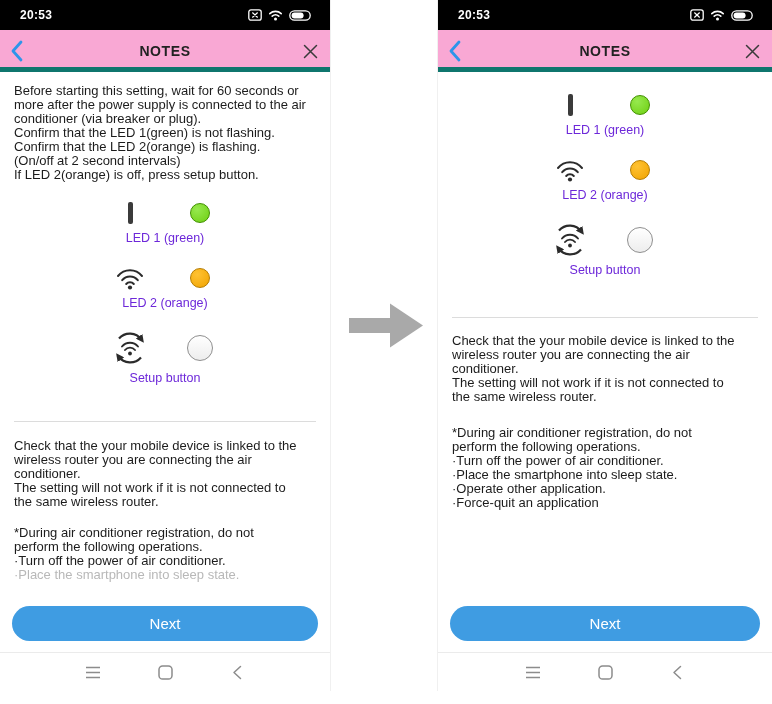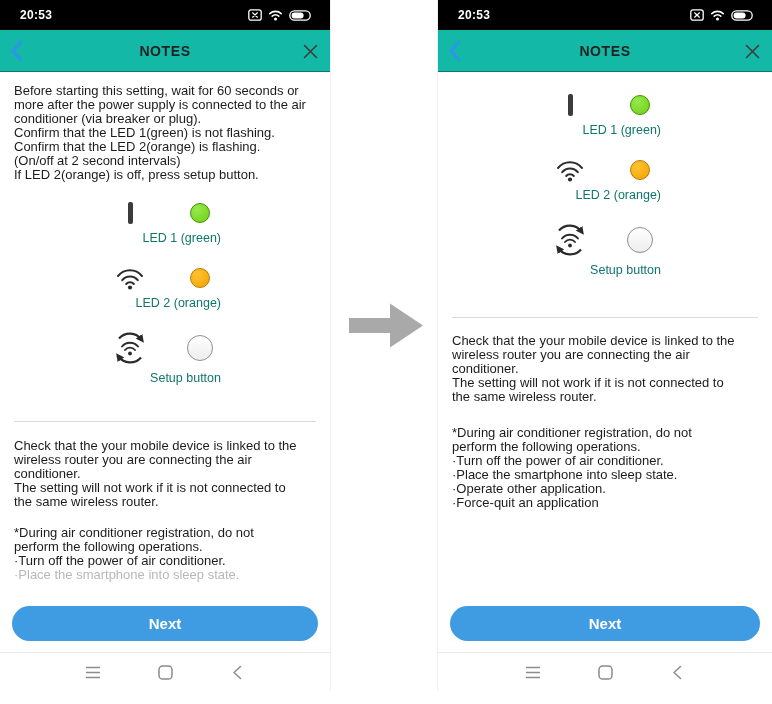--- a/index.html
+++ b/index.html
@@ -10,50 +10,50 @@
   .phone.left  { left:0;   width:331px; border-right:1px solid #f0f0f0; }
   .phone.right { left:437px; width:335px; border-left:1px solid #f0f0f0; }
 
   
   .statusbar { height:30px; background:#000; display:flex; align-items:center; padding:0 19px 0 20px; }
   .statusbar .time { color:#fff; font-size:12px; font-weight:bold; letter-spacing:.3px; }
   .statusbar .spacer { flex:1; }
   .statusbar .sicons { display:flex; align-items:center; gap:6px; }
 
   
-  .header { position:relative; height:42px; background:#14b8a6; border-bottom:1px solid #0f766e; }
+  .header { position:relative; height:42px; background:#f9a8d4; border-bottom:5px solid #0f766e; }
   .header .title { position:absolute; left:0; right:0; top:13px; text-align:center;
                    font-size:14px; font-weight:bold; color:#222; letter-spacing:.6px; }
   .header .back { position:absolute; left:9px; top:9px; width:18px; height:24px; cursor:pointer; }
   .header .close { position:absolute; right:11px; top:13px; width:17px; height:17px; cursor:pointer; }
 
   .para { font-size:13px; line-height:14px; color:#1c1c1c; white-space:pre-line; margin:0 14px; }
   .para.faded { color:#b8b8b8; }
 
   .rule { height:1px; background:#dcdcdc; margin:0 14px; }
 
   
   .led-block { width:112px; margin:0 auto; }
   .led-group { margin-bottom:18px; }
   .led-row { display:flex; align-items:center; justify-content:space-between; height:30px; }
   .led-row.tall { height:40px; }
   .cell { width:42px; display:flex; justify-content:center; align-items:center; }
-  .led-label { text-align:right; font-size:12.5px; color:#0f766e; margin-top:3px; white-space:nowrap; }
+  .led-label { text-align:center; font-size:12.5px; color:#6d28d9; margin-top:3px; white-space:nowrap; }
 
   .bar-icon { width:5px; height:22px; background:#3b3b3b; border-radius:2px; }
   .dot { width:20px; height:20px; border-radius:50%; }
   .dot.green  { background:radial-gradient(circle at 35% 30%, #97e94f, #6ecf12); border:1px solid #419000; }
   .dot.orange { background:radial-gradient(circle at 35% 30%, #ffc233, #f0a300); border:1px solid #b57c00; }
   .dot.white  { width:26px; height:26px; background:linear-gradient(#ffffff,#ededed); border:1.5px solid #8f8f8f; }
 
   
   .fade-overlay { position:absolute; left:0; right:0; top:582px; height:66px;
                   background:linear-gradient(rgba(255,255,255,0), #ffffff 42%); pointer-events:none; }
   .next-btn { position:absolute; left:12px; right:12px; top:606px; height:35px; border-radius:17.5px;
-              background:#3f9ce2; color:#fff; font-size:15px; font-weight:bold;
+              background:#3f9ce2; color:#fff; font-size:15px; font-weight:normal;
               display:flex; align-items:center; justify-content:center; cursor:pointer; border:none; }
 
   
   .navbar { position:absolute; left:0; right:0; top:652px; height:39px; border-top:1px solid #ebebeb;
             display:flex; align-items:center; justify-content:center; gap:54px; background:#fff; }
   .navbtn { width:18px; height:16px; display:flex; align-items:center; justify-content:center; cursor:pointer; }
 
   .transition-arrow { position:absolute; left:349px; top:302px; }
 </style>
 </head>

